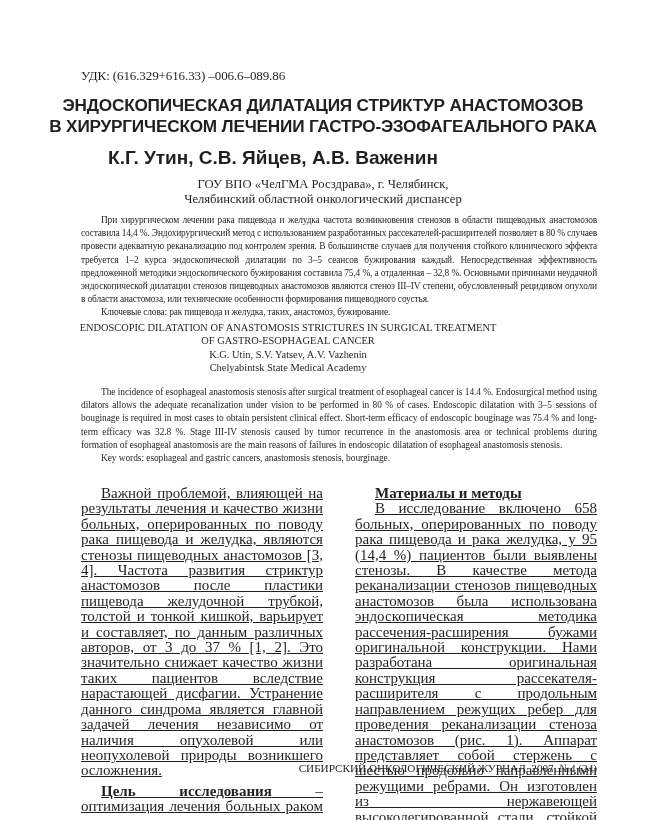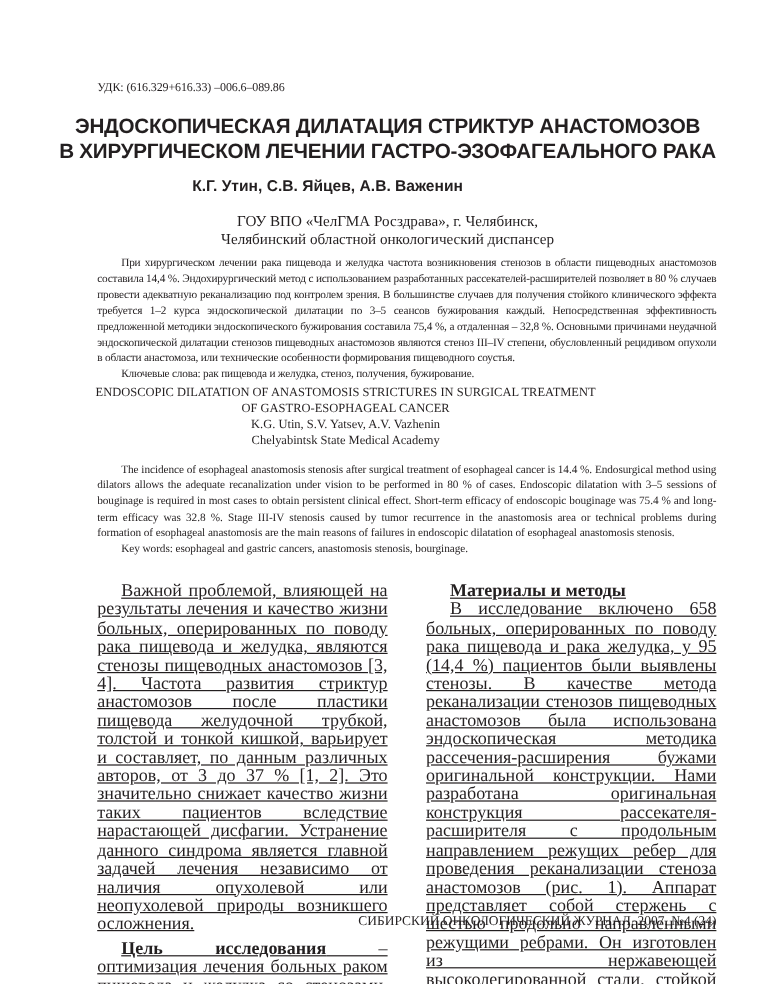--- a/index.html
+++ b/index.html
@@ -3,34 +3,34 @@
 <meta charset="utf-8">
 <style>
   html, body { margin: 0; padding: 0; background: #ffffff; }
   body {
     width: 646px; height: 820px; position: relative; overflow: hidden;
     font-family: "Liberation Serif", "DejaVu Serif", serif;
     color: #231f20;
   }
   .udk {
     position: absolute; left: 81px; top: 68px;
-    font-size: 10px; letter-spacing: -0.1px; text-align: right;
+    font-size: 13px; letter-spacing: -0.1px; text-align: right;
   }
   .title {
     position: absolute; left: 0; width: 646px; top: 95px;
     text-align: center;
     font-family: "Liberation Sans", "DejaVu Sans", sans-serif;
     font-weight: bold; font-size: 17.2px; line-height: 21px;
     letter-spacing: -0.2px;
   }
   .authors {
     position: absolute; left: 0; width: 546px; top: 147px;
     text-align: center;
     font-family: "Liberation Sans", "DejaVu Sans", sans-serif;
-    font-weight: bold; font-size: 13px;
+    font-weight: bold; font-size: 19px;
   }
   .affil {
     position: absolute; left: 0; width: 646px; top: 177px;
     text-align: center; font-size: 12.6px; line-height: 15px;
   }
   .abstract {
     position: absolute; left: 81px; width: 516px;
     text-align: justify; font-size: 9.4px; line-height: 13.2px;
   }
   .abstract p { margin: 0; text-indent: 20px; }
@@ -69,21 +69,21 @@
 
 <div class="authors">К.Г. Утин, С.В. Яйцев, А.В. Важенин</div>
 
 <div class="affil">
   <div>ГОУ ВПО «ЧелГМА Росздрава», г. Челябинск,</div>
   <div>Челябинский областной онкологический диспансер</div>
 </div>
 
 <div class="abstract ru">
   <p>При хирургическом лечении рака пищевода и желудка частота возникновения стенозов в области пищеводных анастомозов составила 14,4 %. Эндохирургический метод с использованием разработанных рассекателей-расширителей позволяет в 80 % случаев провести адекватную реканализацию под контролем зрения. В большинстве случаев для получения стойкого клинического эффекта требуется 1–2 курса эндоскопической дилатации по 3–5 сеансов бужирования каждый. Непосредственная эффективность предложенной методики эндоскопического бужирования составила 75,4 %, а отдаленная – 32,8 %. Основными причинами неудачной эндоскопической дилатации стенозов пищеводных анастомозов являются стеноз III–IV степени, обусловленный рецидивом опухоли в области анастомоза, или технические особенности формирования пищеводного соустья.</p>
-  <p>Ключевые слова: рак пищевода и желудка, стеноз, получения, бужирование.</p>
+  <p>Ключевые слова: рак пищевода и желудка, таких, анастомоз, бужирование.</p>
 </div>
 
 <div class="en-head">
   <div>ENDOSCOPIC DILATATION OF ANASTOMOSIS STRICTURES IN SURGICAL TREATMENT</div>
   <div>OF GASTRO-ESOPHAGEAL CANCER</div>
   <div class="it">K.G. Utin, S.V. Yatsev, A.V. Vazhenin</div>
   <div class="it">Chelyabintsk State Medical Academy</div>
 </div>
 
 <div class="abstract en">

